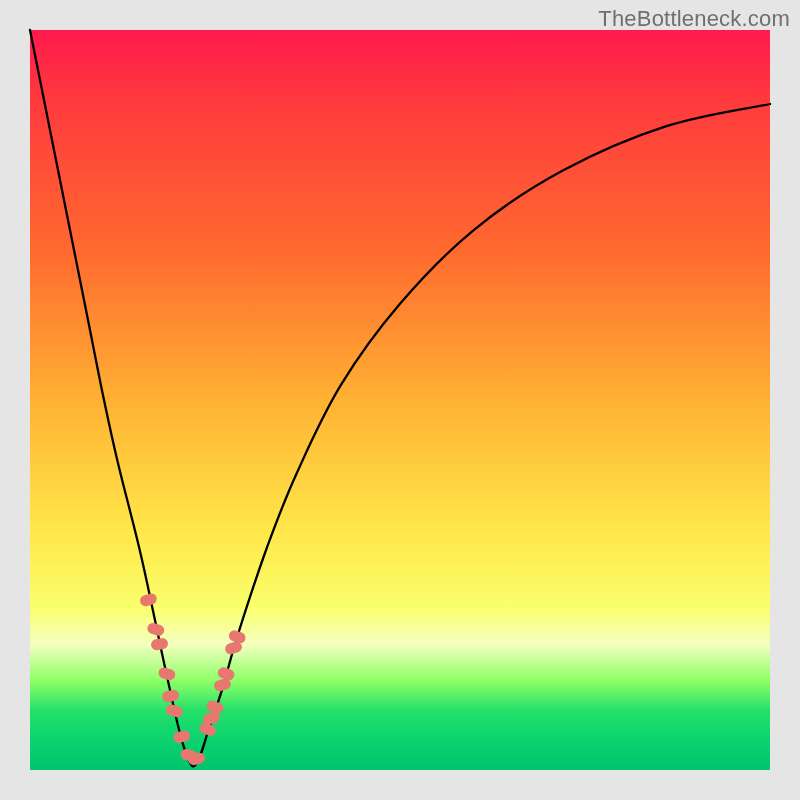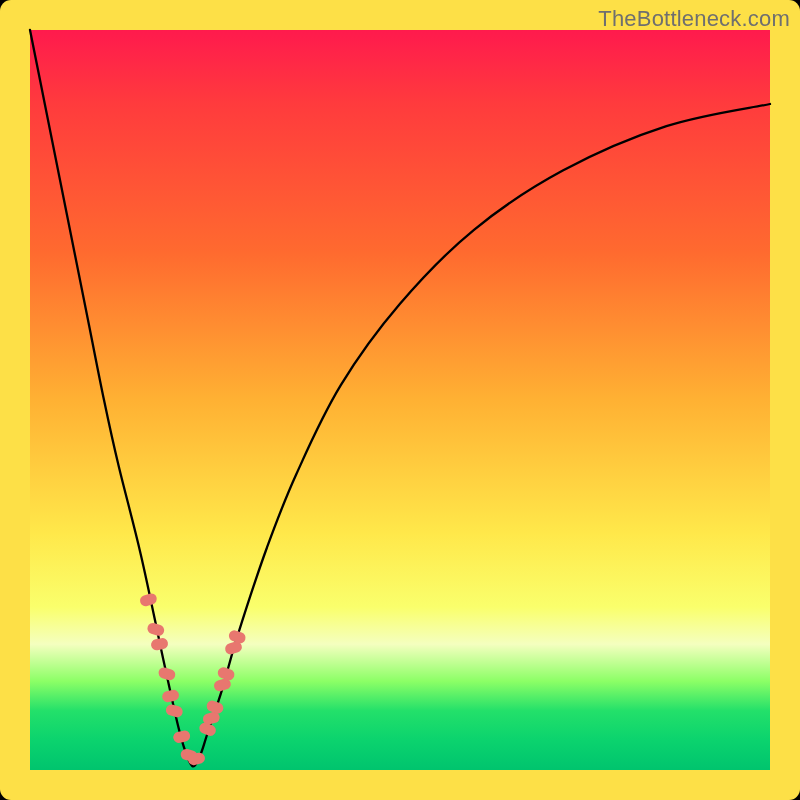--- a/index.html
+++ b/index.html
@@ -8,22 +8,21 @@
     width: 800px;
     height: 800px;
     overflow: hidden;
     background: #000;
     font-family: Arial, Helvetica, sans-serif;
   }
   .frame {
     position: relative;
     width: 800px;
     height: 800px;
-    background: #fde047;
-    border-radius: 11px;
+    background: #e5e5e5;
   }
   .plot-area {
     position: absolute;
     left: 30px;
     top: 30px;
     width: 740px;
     height: 740px;
     
     background: linear-gradient(
       to bottom,

